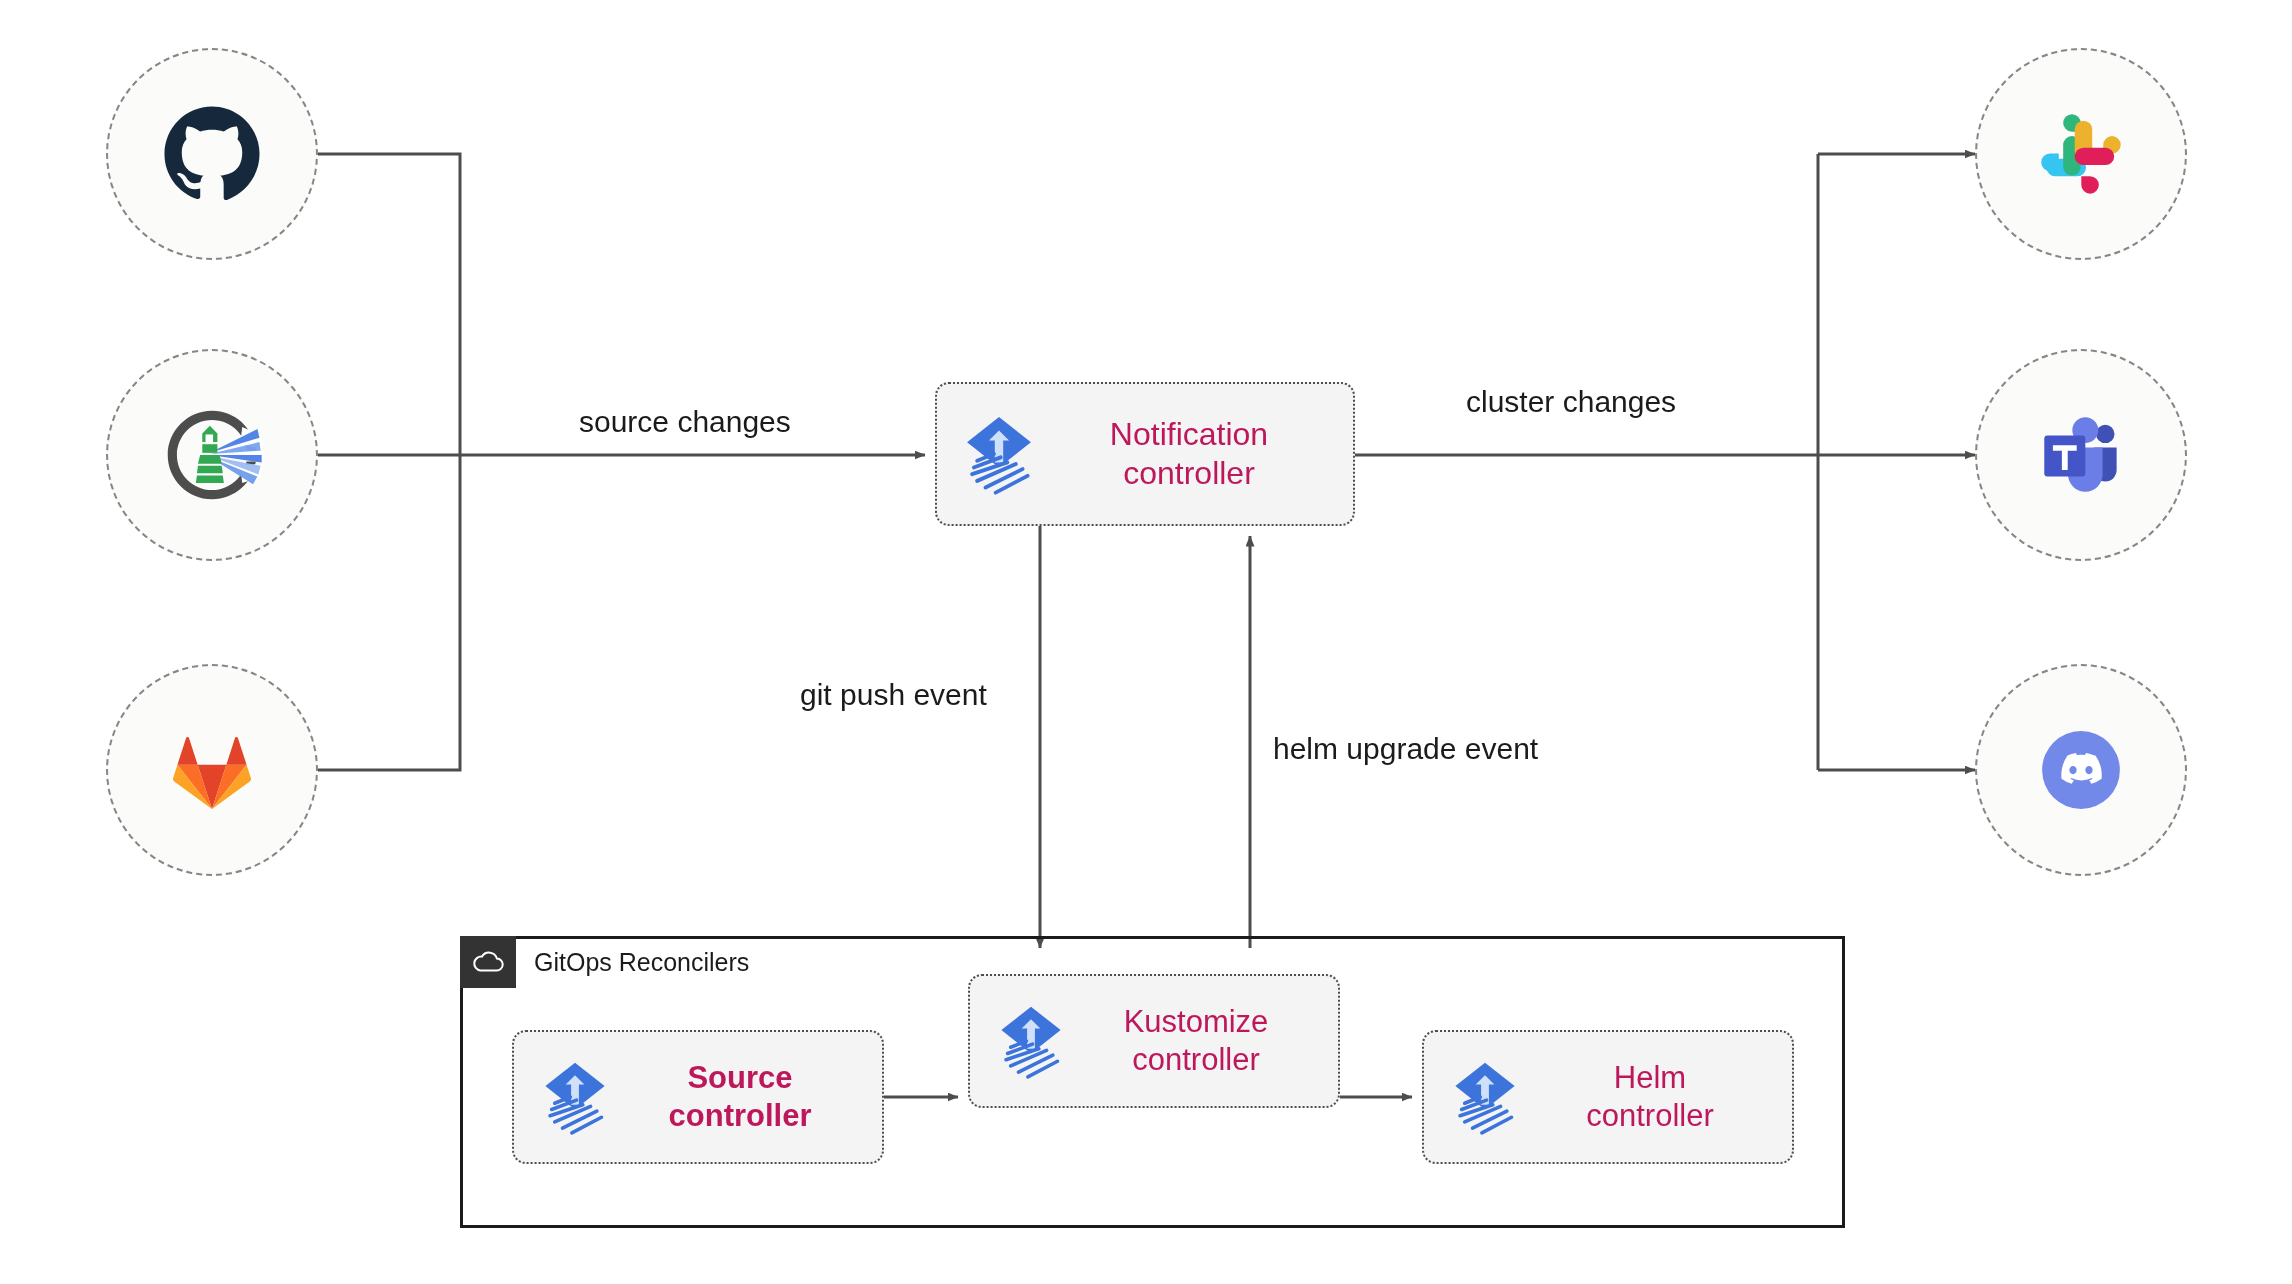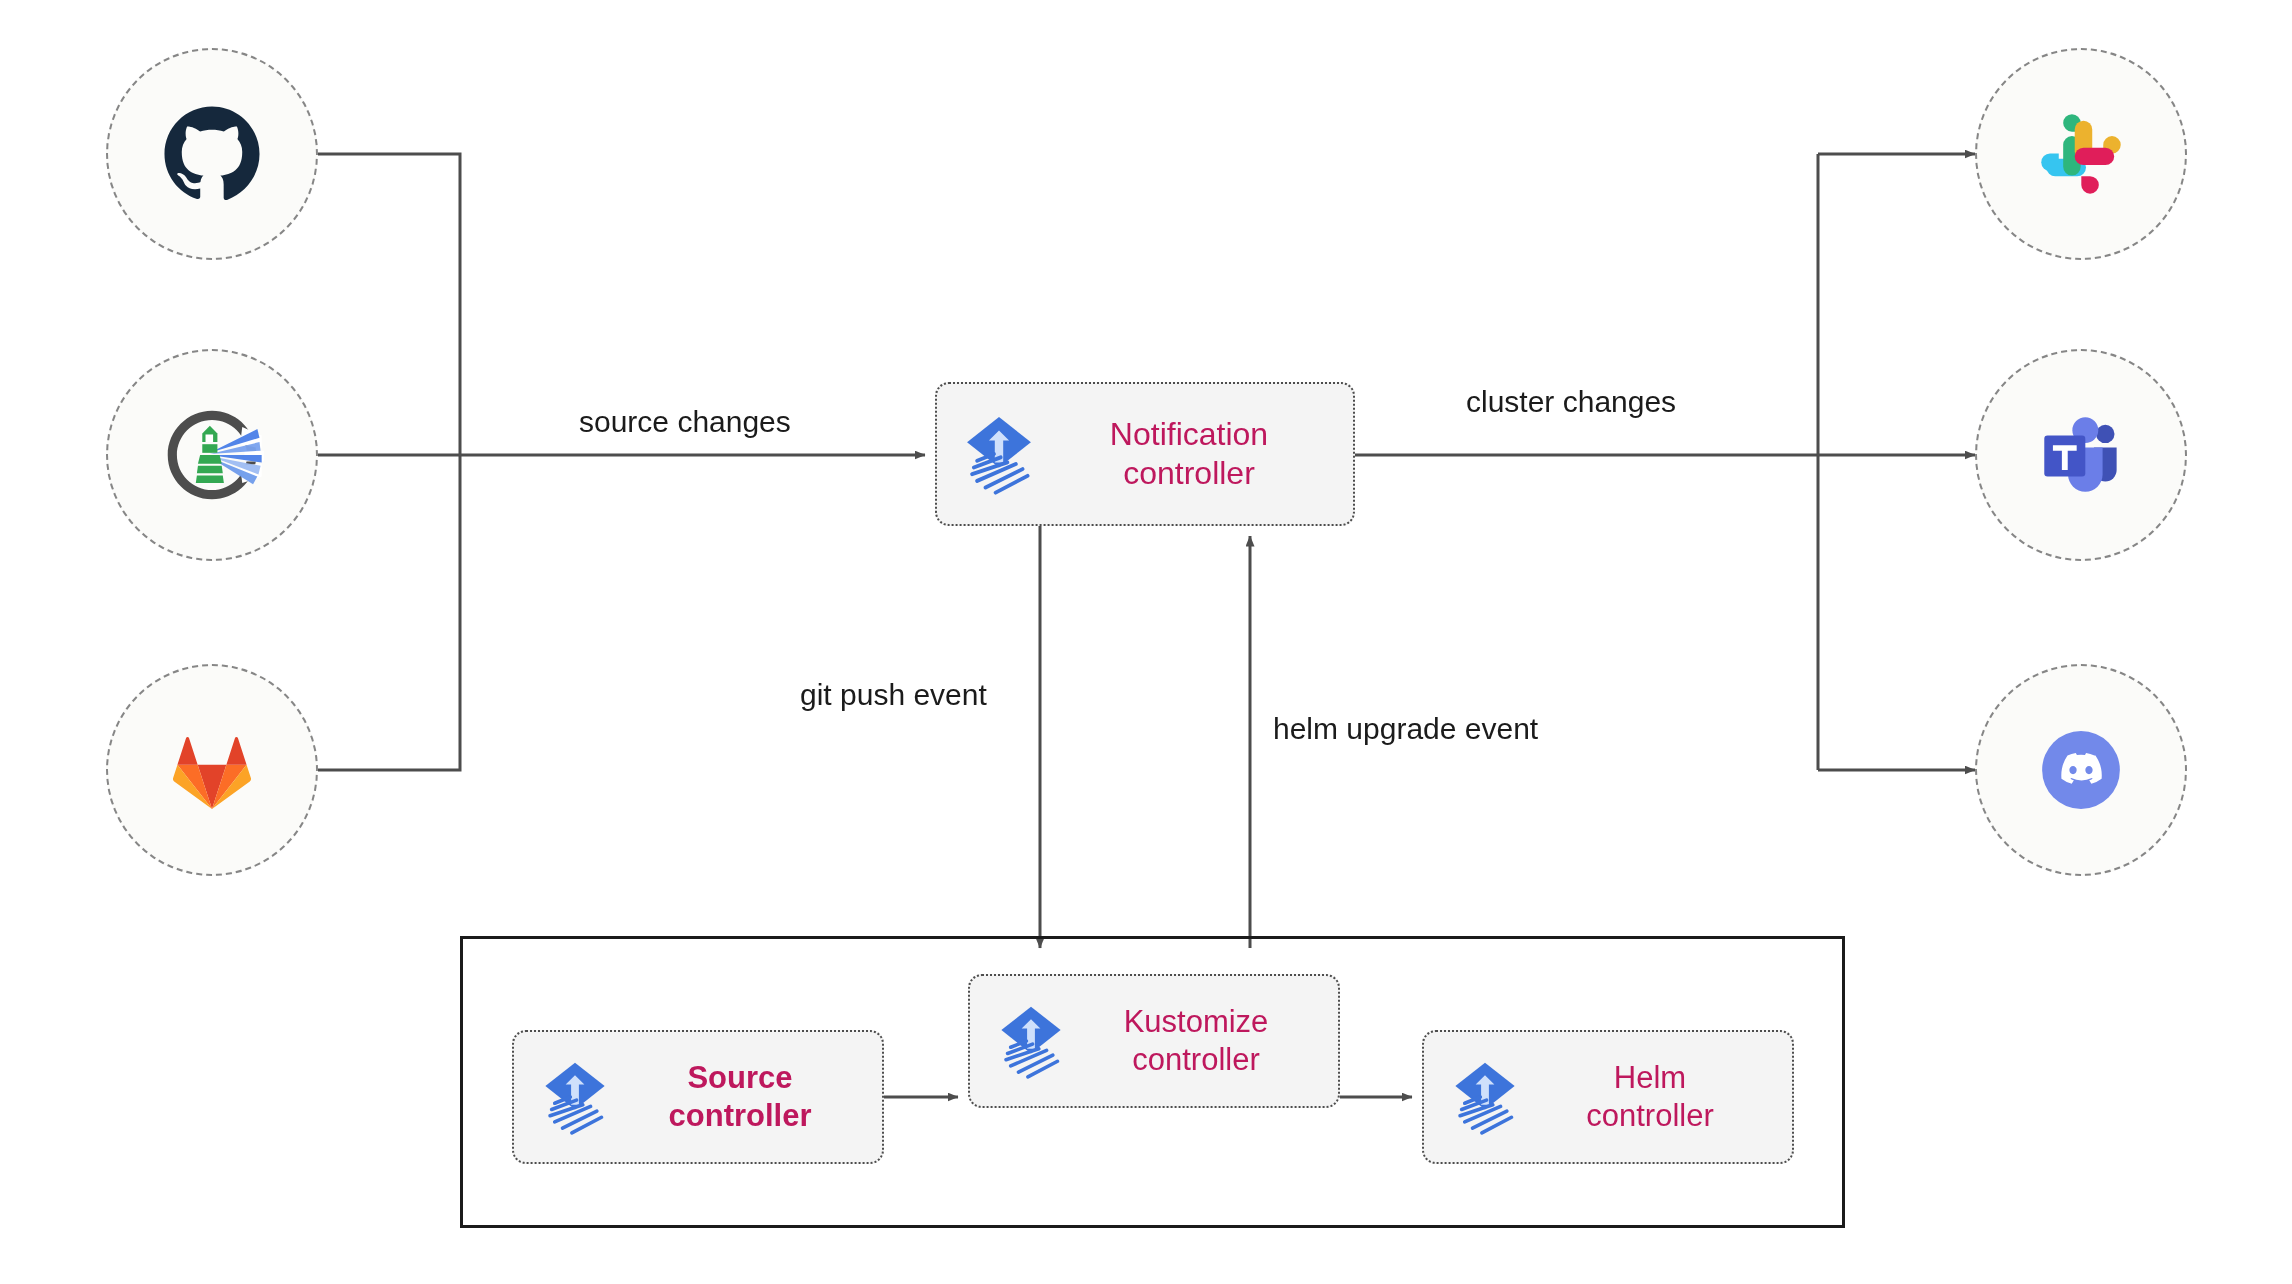--- a/index.html
+++ b/index.html
@@ -82,21 +82,21 @@
   
   .edge-label{
     position:absolute;
     font-size:30px;
     color:#1b1b1b;
     white-space:nowrap;
   }
   #label-source-changes{left:579px;top:405px;}
   #label-cluster-changes{left:1466px;top:385px;}
   #label-git-push{left:800px;top:678px;}
-  #label-helm-upgrade{left:1273px;top:712px;}
+  #label-helm-upgrade{left:1273px;top:732px;}
   
   #edges{position:absolute;left:0;top:0;width:2292px;height:1284px;pointer-events:none;}
 </style>
 </head>
 <body>
 
 <div id="stage">
 
   <svg id="edges" viewBox="0 0 2292 1284" xmlns="http://www.w3.org/2000/svg">
     <defs>
@@ -219,20 +219,28 @@
         <path d="M24 82 L70 62"></path>
         <path d="M34 90 L78 68"></path>
         <path d="M46 96 L84 76"></path>
       </g>
     </svg>
     <div class="ctrl-label">Notification
 controller</div>
   </div>
 
   <div id="reconcilers-container"></div>
+  <div id="reconcilers-header">
+    <div id="reconcilers-badge">
+      <svg width="34" height="24" viewBox="0 0 34 24">
+        <path d="M9.5 20.5h16a6 6 0 0 0 .4-12A8.2 8.2 0 0 0 11 6.6a5.6 5.6 0 0 0-1.5 13.9z" fill="none" stroke="#ffffff" stroke-width="2"></path>
+      </svg>
+    </div>
+    <div id="reconcilers-title">GitOps Reconcilers</div>
+  </div>
 
   <div class="ctrl-box" id="box-source">
     <svg class="ctrl-icon" viewBox="0 0 100 100">
       <path fill="#3d74db" d="M50 6 L88 36 L50 66 L12 36 Z"></path>
       <path fill="#cfe0fb" d="M50 22 L62 34 H55 V60 H45 V34 H38 Z"></path>
       <g stroke="#3d74db" stroke-width="4.6" stroke-linecap="round" fill="none">
         <path d="M24 58 L44 50"></path>
           <path d="M20 66 L52 54"></path>
         <path d="M18 74 L60 60"></path>
           <path d="M24 82 L70 62"></path>

